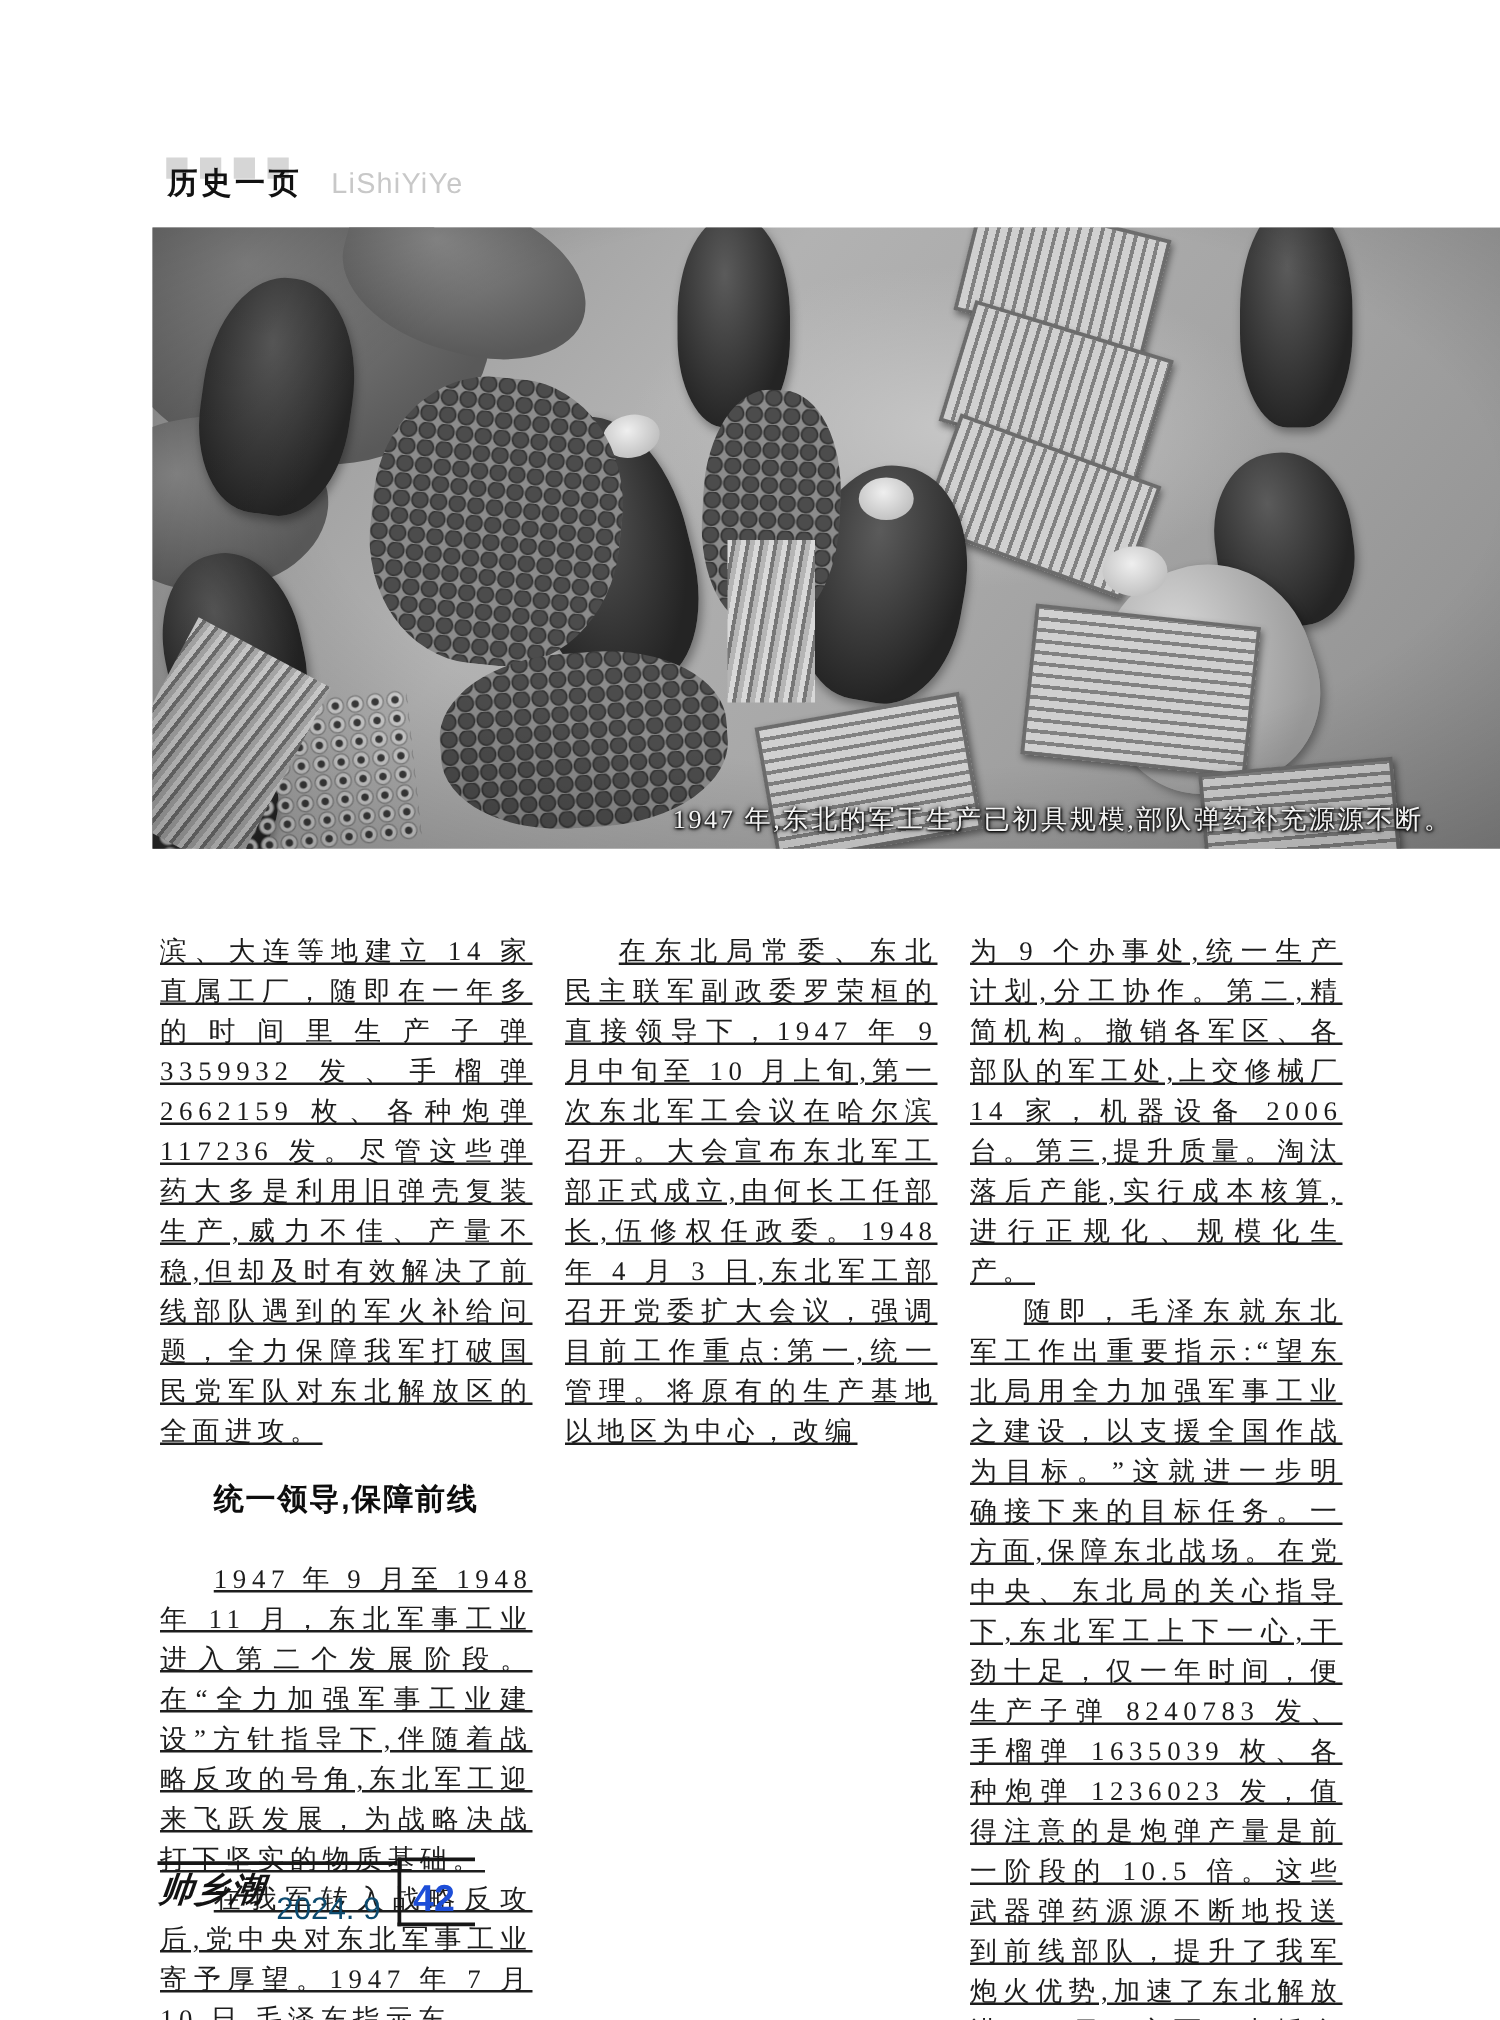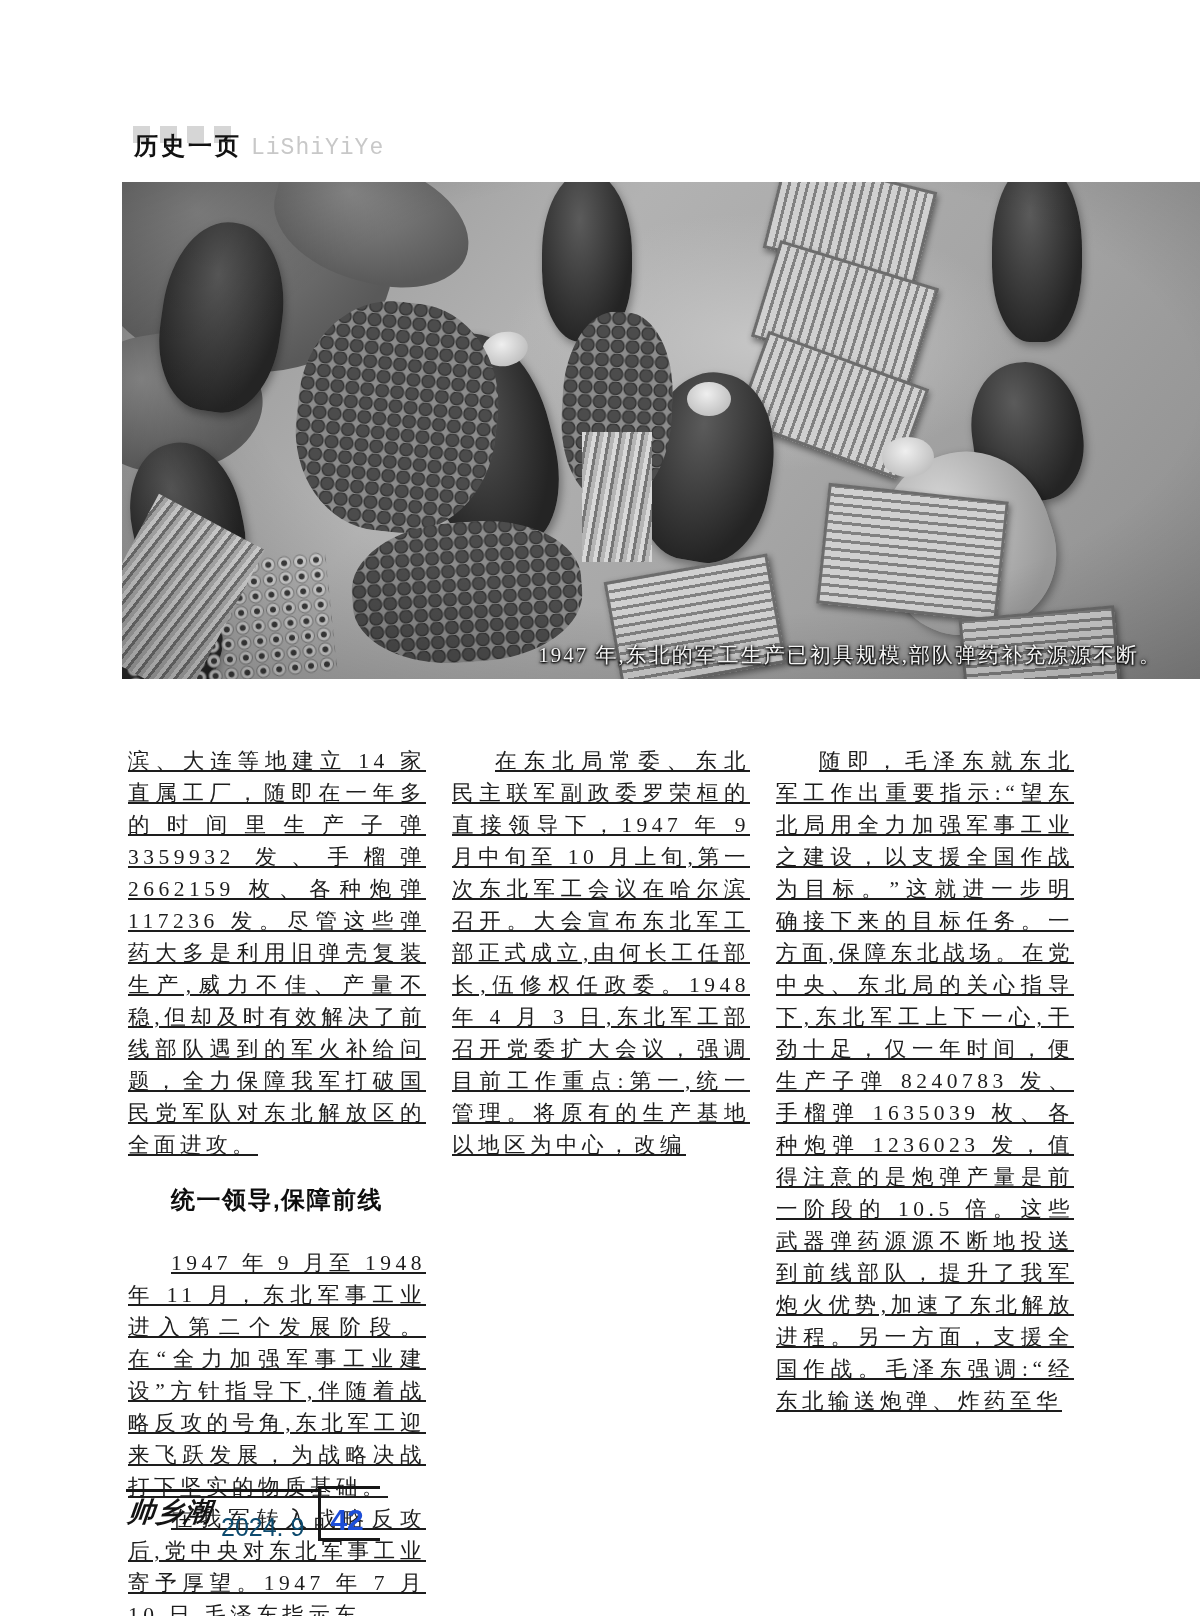--- a/index.html
+++ b/index.html
@@ -13,22 +13,22 @@
   .hdr-sq{position:absolute;width:17px;height:17px;background:#d6d6d6;top:0;}
   .hdr-sq.s1{left:0;}   .hdr-sq.s2{left:27px;}
   .hdr-sq.s3{left:54px;}.hdr-sq.s4{left:81px;}
   .hdr-title{
     position:relative;z-index:1;top:4px;left:1px;
     font-weight:bold;font-size:24px;letter-spacing:3px;color:#111;
     font-family:"Liberation Serif",serif;
     text-align:right;
   }
   .hdr-sub{
-    position:relative;top:4px;margin-left:10px;color:#c8c8c8;
-    font-family:Liberation Mono, monospace;font-size:23px;letter-spacing:1px;
+    position:relative;top:4px;margin-left:24px;color:#c8c8c8;
+    font-family:Liberation Sans, sans-serif;font-size:23px;letter-spacing:1px;
   }
 
   
   .photo{
     position:absolute;left:122px;top:182px;width:1098px;height:497px;overflow:hidden;
     background:linear-gradient(130deg,#8f8f8f 0%,#b2b2b2 35%,#a6a6a6 60%,#8d8d8d 100%);
   }
   .photo *{position:absolute;}
   .vignette{inset:0;z-index:3;background:radial-gradient(ellipse at 55% 42%,rgba(0,0,0,0) 55%,rgba(0,0,0,.28) 100%);}
   .rock{background:radial-gradient(ellipse at 35% 30%,#8a8a8a,#595959 75%);border-radius:38% 55% 45% 50%;}
@@ -151,20 +151,21 @@
     <h3 class="sec-head">统一领导,保障前线</h3>
     <p class="para ind">1947 年 9 月至 1948 年 11 月，东北军事工业进入第二个发展阶段。在“全力加强军事工业建设”方针指导下,伴随着战略反攻的号角,东北军工迎来飞跃发展，为战略决战打下坚实的物质基础。</p>
     <p class="para ind">在我军转入战略反攻后,党中央对东北军事工业寄予厚望。1947 年 7 月 10 日,毛泽东指示东</p>
   </div>
 
   <div class="col col-2">
     <p class="para ind">在东北局常委、东北民主联军副政委罗荣桓的直接领导下，1947 年 9 月中旬至 10 月上旬,第一次东北军工会议在哈尔滨召开。大会宣布东北军工部正式成立,由何长工任部长,伍修权任政委。1948 年 4 月 3 日,东北军工部召开党委扩大会议，强调目前工作重点:第一,统一管理。将原有的生产基地以地区为中心，改编</p>
   </div>
 
   <div class="col col-3">
+    <p class="para">为 9 个办事处,统一生产计划,分工协作。第二,精简机构。撤销各军区、各部队的军工处,上交修械厂 14 家，机器设备 2006 台。第三,提升质量。淘汰落后产能,实行成本核算,进行正规化、规模化生产。</p>
     <p class="para ind">随即，毛泽东就东北军工作出重要指示:“望东北局用全力加强军事工业之建设，以支援全国作战为目标。”这就进一步明确接下来的目标任务。一方面,保障东北战场。在党中央、东北局的关心指导下,东北军工上下一心,干劲十足，仅一年时间，便生产子弹 8240783 发、手榴弹 1635039 枚、各种炮弹 1236023 发，值得注意的是炮弹产量是前一阶段的 10.5 倍。这些武器弹药源源不断地投送到前线部队，提升了我军炮火优势,加速了东北解放进程。另一方面，支援全国作战。毛泽东强调:“经东北输送炮弹、炸药至华</p>
   </div>
 
   <div class="footer">
     <div class="footer-brand-wrap">
       <span class="footer-brand">帅乡潮</span>
       <span class="footer-issue">2024. 9</span>
     </div>
     <div class="footer-pageno">42</div>
   </div>

